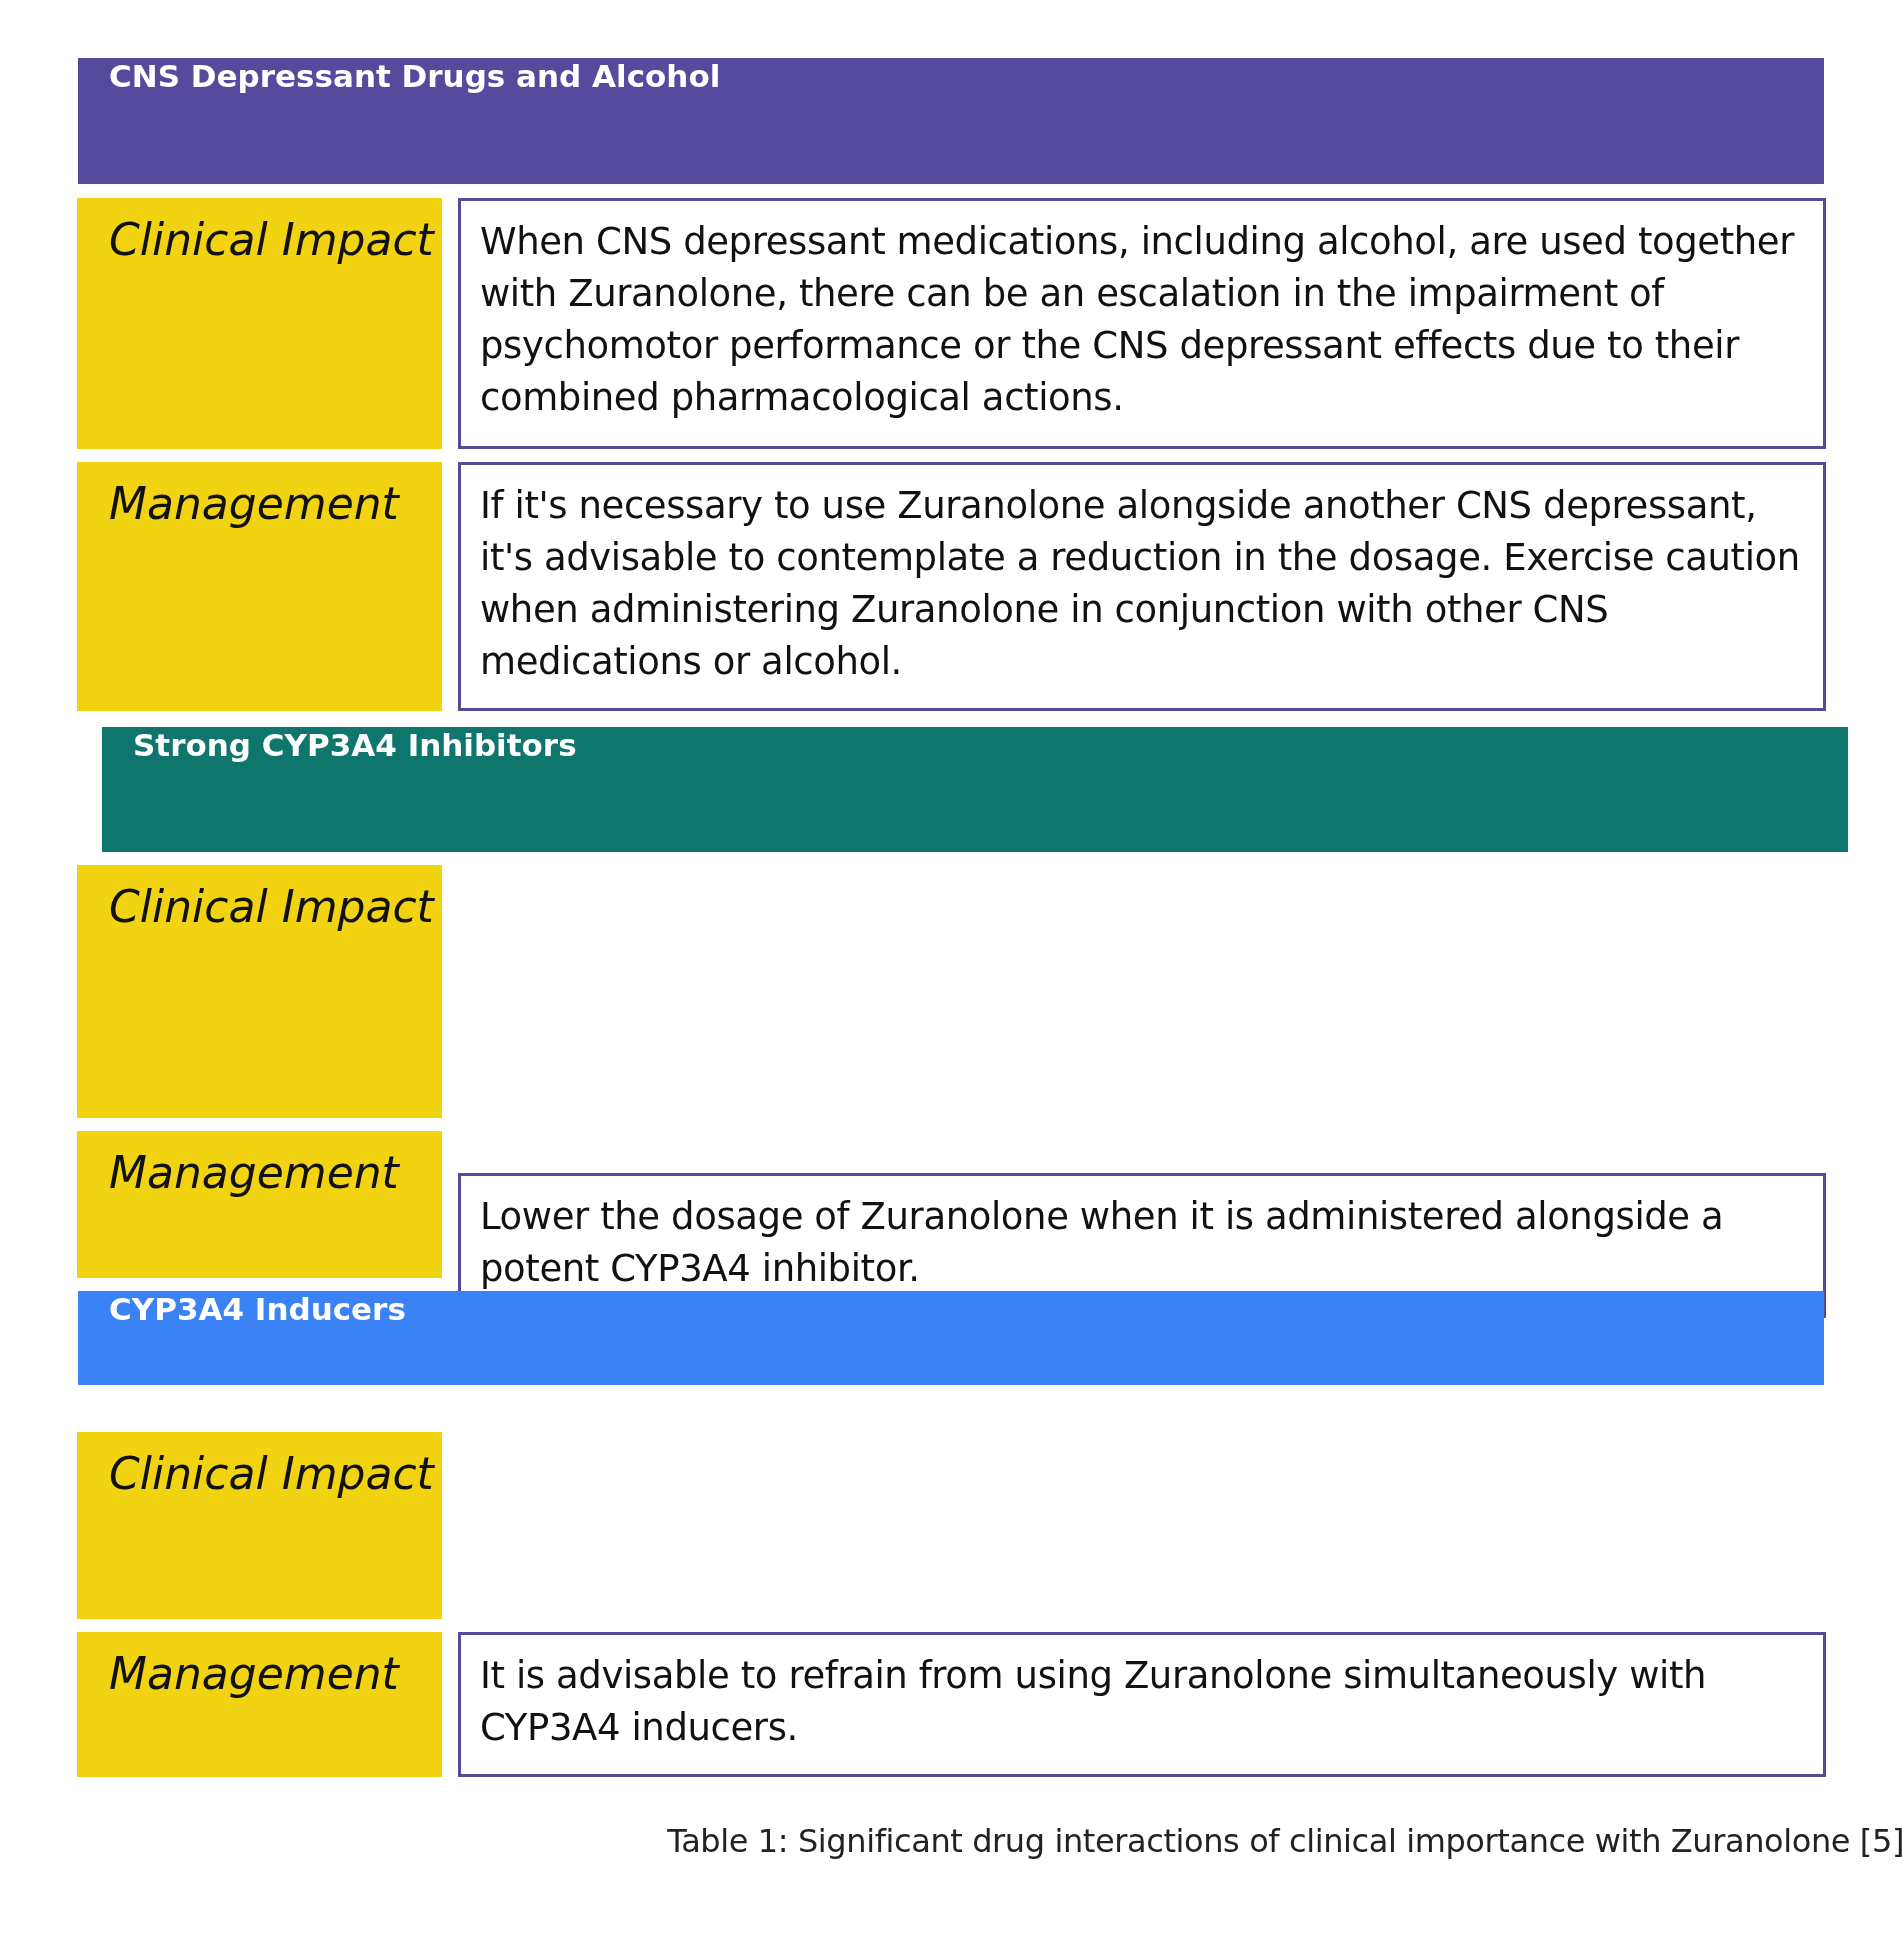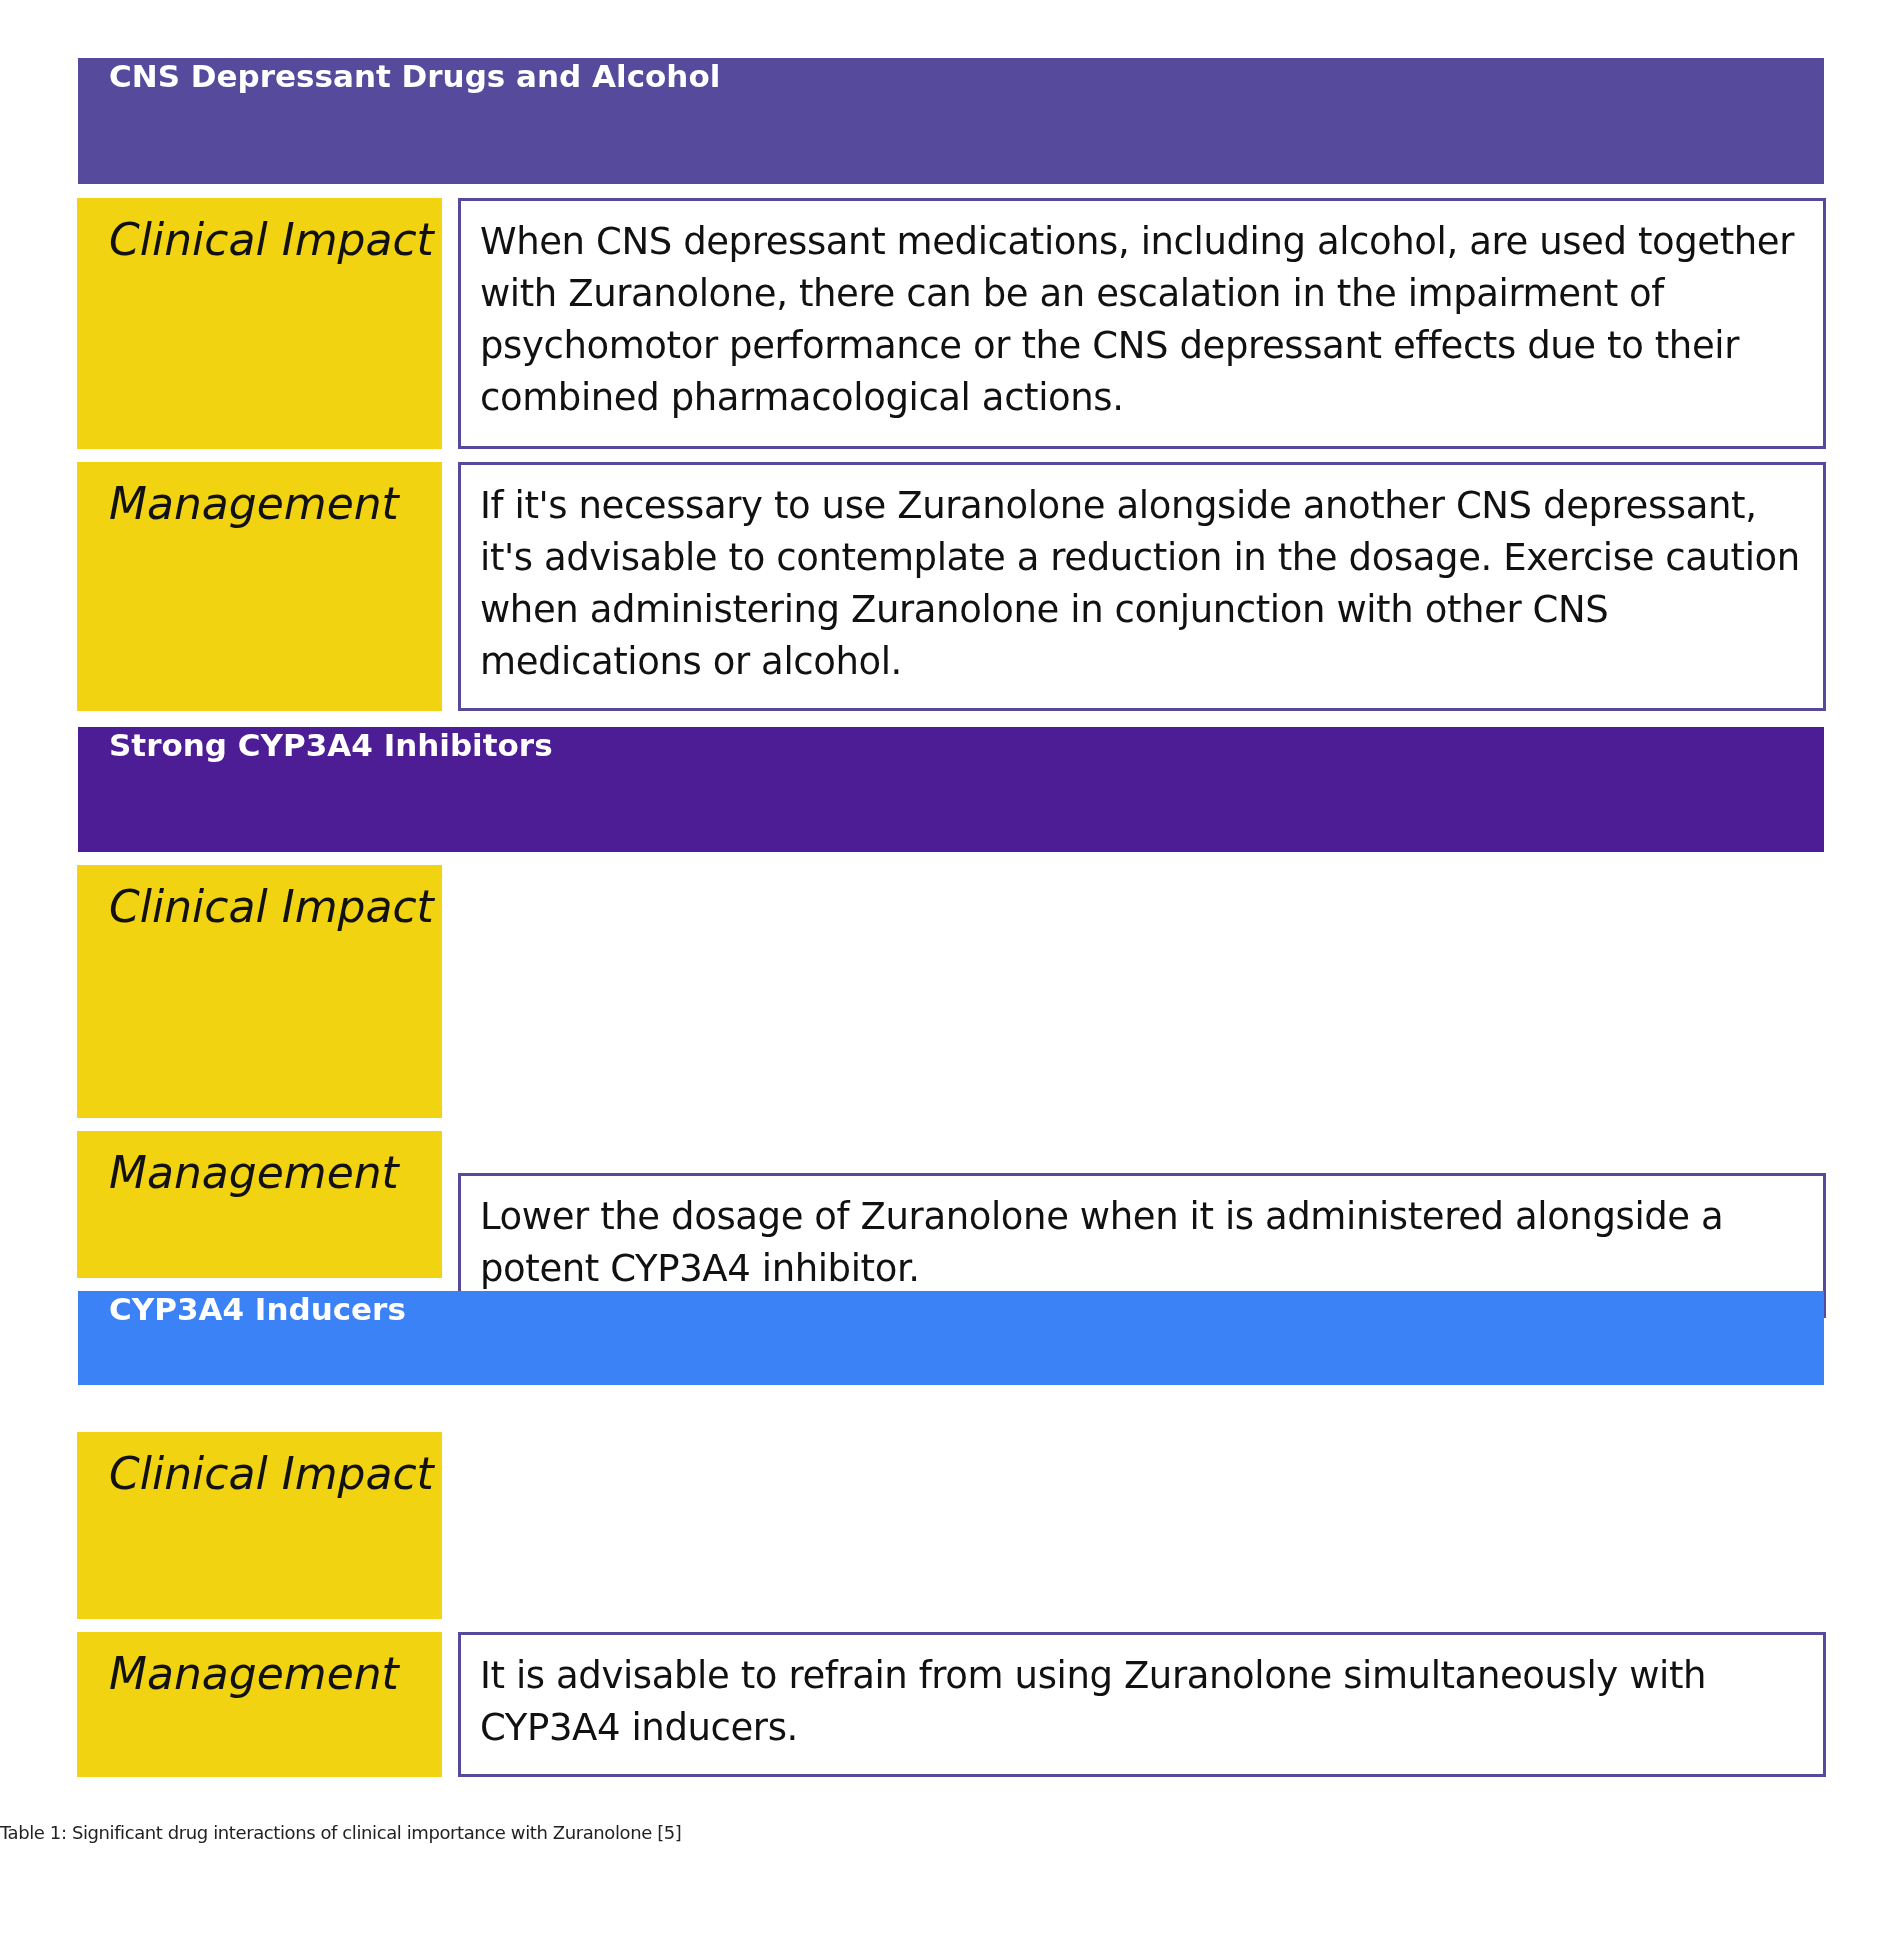--- a/index.html
+++ b/index.html
@@ -75,24 +75,24 @@
       line-height: 52px;
       color: #111111;
       letter-spacing: -0.4px;
       display: block;
     }
     .caption {
       position: absolute;
       left: 0;
       width: 1904px;
       top: 1822px;
-      text-align: left;
+      text-align: right;
       font-family: "DejaVu Sans", sans-serif;
       font-weight: normal;
-      font-size: 18px;
+      font-size: 32px;
       color: #222222;
       letter-spacing: -0.4px;
     }
   </style>
 </head>
 <body>
 
 <div class="table">
 
   <div class="section-header" style="top: 58px; height: 126px; background: rgb(85, 74, 156);">
@@ -106,21 +106,21 @@
     <span class="value-text">When CNS depressant medications, including alcohol, are used together with Zuranolone, there can be an escalation in the impairment of psychomotor performance or the CNS depressant effects due to their combined pharmacological actions.</span>
   </div>
 
   <div class="label-cell" style="top: 462px; height: 249px; background: rgb(242, 211, 17);">
     <span class="label-text">Management</span>
   </div>
   <div class="value-cell" style="top: 462px; height: 249px; border-color: rgb(85, 74, 156);">
     <span class="value-text">If it's necessary to use Zuranolone alongside another CNS depressant, it's advisable to contemplate a reduction in the dosage. Exercise caution when administering Zuranolone in conjunction with other CNS medications or alcohol.</span>
   </div>
 
-  <div class="section-header" style="top: 727px; height: 125px; background: #4c1d95;">
+  <div class="section-header" style="top: 727px; height: 125px; background: #0f766e; margin-left: 24px;">
     <span class="section-header-title" style="color: rgb(255, 255, 255);">Strong CYP3A4 Inhibitors</span>
   </div>
 
   <div class="label-cell" style="top: 865px; height: 253px; background: rgb(242, 211, 17);">
     <span class="label-text">Clinical Impact</span>
   </div>
 
   <div class="label-cell" style="top: 1131px; height: 147px; background: rgb(242, 211, 17);">
     <span class="label-text">Management</span>
   </div>

